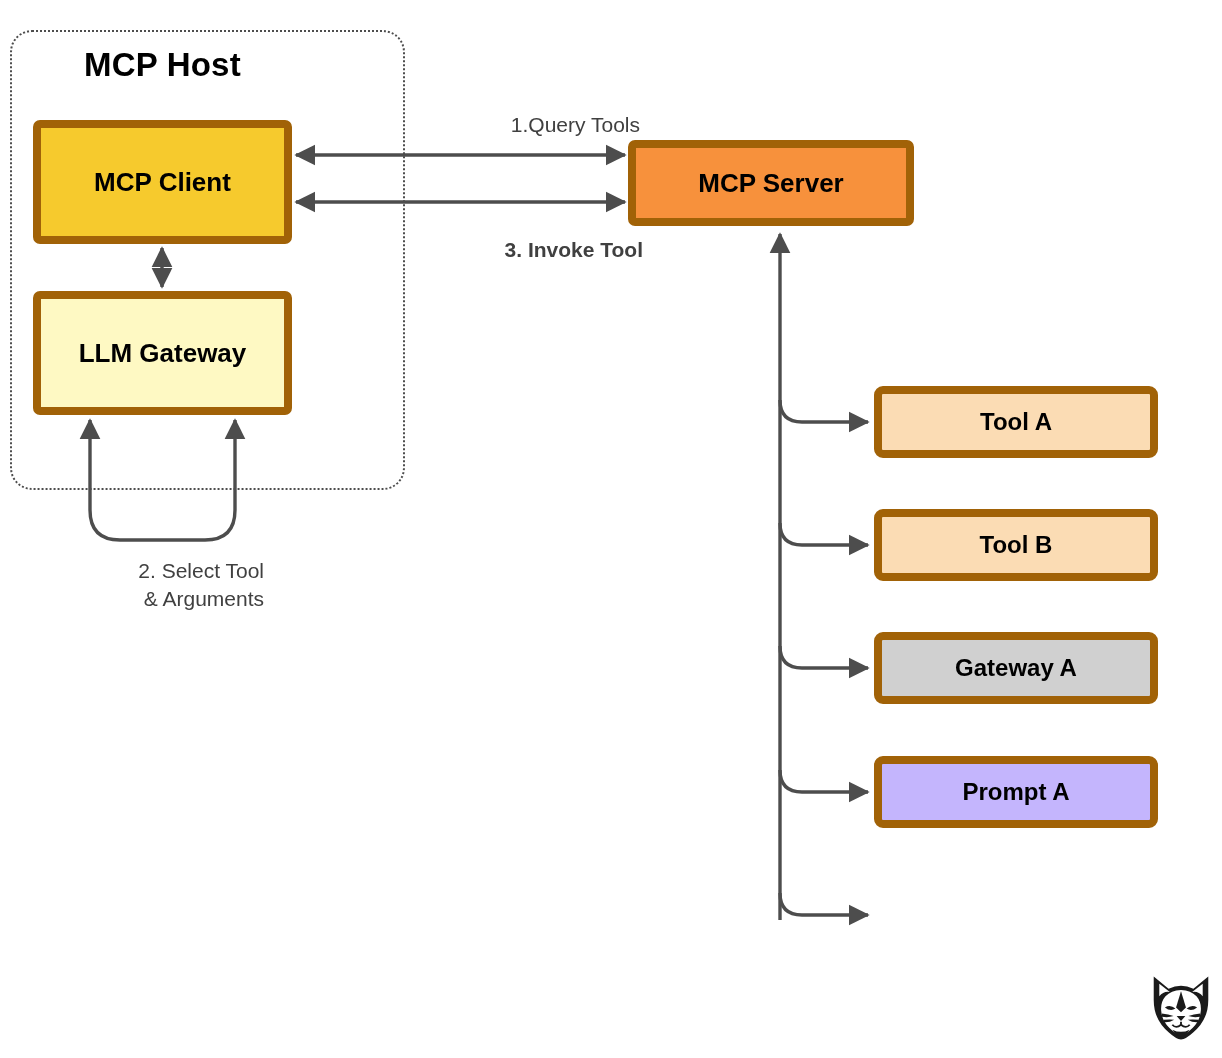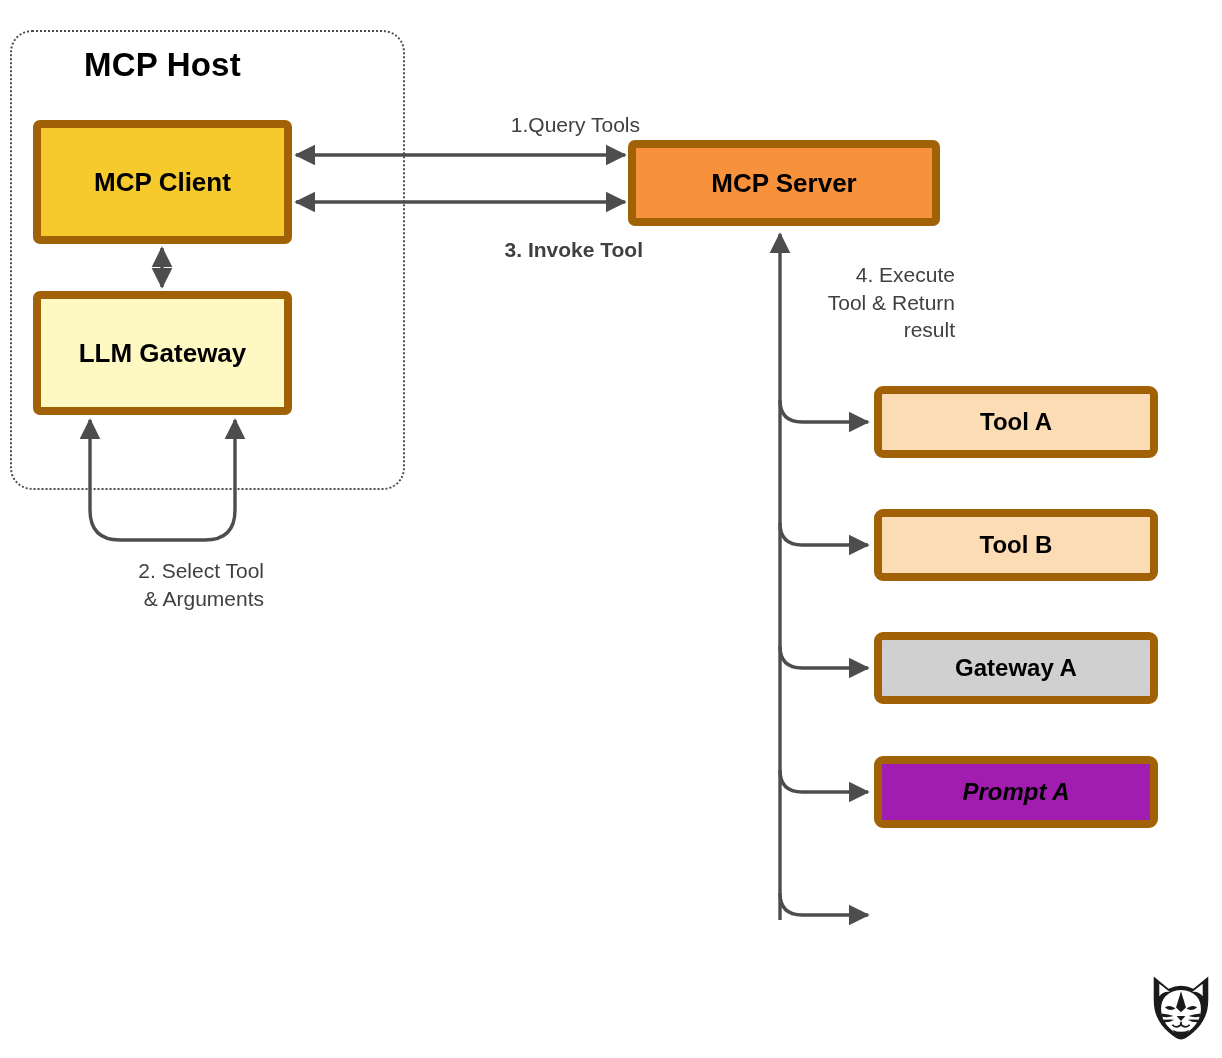--- a/index.html
+++ b/index.html
@@ -67,36 +67,36 @@
     font-size: 26px;
   }
   .node-llm-gateway {
     left: 33px;  top: 291px;
     width: 259px; height: 124px;
     background: #fef9c3;
     font-size: 26px;
   }
   .node-mcp-server {
     left: 628px; top: 140px;
-    width: 312px; height: 86px;
+    width: 286px; height: 86px;
     background: #f7913c;
     font-size: 26px;
   }
 
   .node-right {
     left: 874px;
     width: 284px;
     height: 72px;
     font-size: 24px;
     border-radius: 9px;
   }
   .node-tool-a     { top: 386px; background: #fbdcb4; }
   .node-tool-b     { top: 509px; background: #fbdcb4; }
   .node-resource-a { top: 632px; background: #d0d0d0; }
-  .node-prompt-a   { top: 756px; background: #a21caf; font-style: italic; }
+  .node-prompt-a   { top: 756px; background: #c4b5fd; }
   .node-prompt-b   { top: 879px; background: #80aed5; }
 
   
   .edge-label {
     position: absolute;
     color: #404040;
     font-size: 21px;
     line-height: 1.32;
     text-align: right;
     white-space: pre-line;
@@ -159,23 +159,20 @@
       <path d="M 780 646 Q 780 668 802 668 L 868 668" marker-end="url(#arrowEnd)"></path>
       <path d="M 780 770 Q 780 792 802 792 L 868 792" marker-end="url(#arrowEnd)"></path>
       <path d="M 780 893 Q 780 915 802 915 L 868 915" marker-end="url(#arrowEnd)"></path>
     </g>
   </svg>
 
   <div class="edge-label label-query-tools">1.Query Tools</div>
   <div class="edge-label label-invoke-tool">3. Invoke Tool</div>
   <div class="edge-label label-select-tool">2. Select Tool
 &amp; Arguments</div>
-  <div class="edge-label label-execute-tool">4. Execute
-Tool &amp; Return
-result</div>
 
   <div class="node node-mcp-client">
     <span>MCP Client</span>
   </div>
 
   <div class="node node-llm-gateway">
     <span>LLM Gateway</span>
   </div>
 
   <div class="node node-mcp-server">

